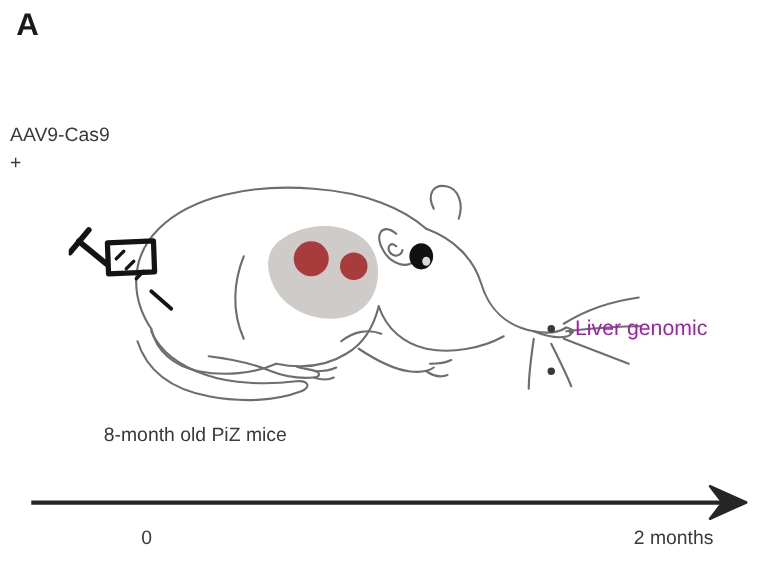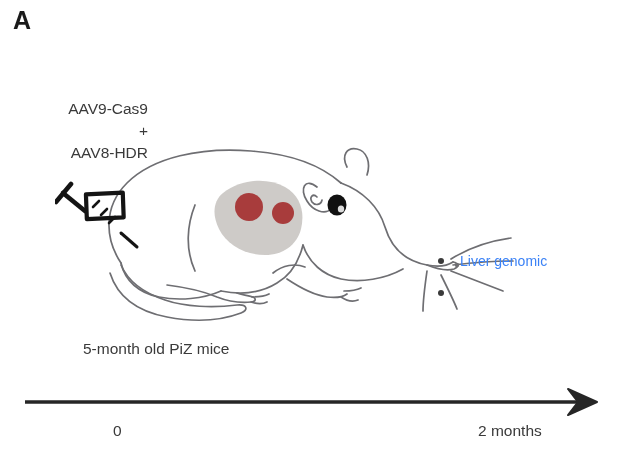--- a/index.html
+++ b/index.html
@@ -25,21 +25,21 @@
     font-weight: bold;
     color: #1a1a1a;
     letter-spacing: 0;
     line-height: 1;
   }
   .vector-stage {
     position: absolute;
     left: 8px;
     top: 98px;
     width: 140px;
-    text-align: right;
+    text-align: left;
     font-size: 15.5px;
     color: #3a3a3a;
     line-height: 1.42;
   }
   .vector-stage .vline {
     display: block;
     white-space: nowrap;
   }
   .vector-stage .plus {
     display: block;
@@ -66,22 +66,22 @@
   }
   .readout-item .dot {
     flex: 0 0 auto;
     width: 6px;
     height: 6px;
     border-radius: 50%;
     background: #3a3a3a;
     margin-right: 16px;
   }
   .readout-item .rtext {
-    font-size: 14px;
-    color: #3b82f6;
+    font-size: 17px;
+    color: #a21caf;
     line-height: 1.32;
   }
   .cohort-label {
     position: absolute;
     left: 83px;
     top: 340px;
     font-size: 15.5px;
     color: #3a3a3a;
     white-space: nowrap;
   }
@@ -92,33 +92,32 @@
     width: 626px;
     height: 60px;
   }
   .tick-label {
     position: absolute;
     font-size: 15.5px;
     color: #3a3a3a;
     white-space: nowrap;
   }
   .tick-start { left: 113px; top: 422px; }
-  .tick-end   { left: 478px; top: 422px; }
+  .tick-end   { left: 507px; top: 422px; }
 </style>
 </head>
 <body>
 
 <div id="figure-root">
 
   <div class="panel-label">A</div>
 
   <div class="vector-stage">
     <span class="vline">AAV9-Cas9</span>
     <span class="plus">+</span>
-    <span class="vline">AAV8-HDR</span>
   </div>
 
   <svg class="mouse-art" viewBox="0 0 460 200">
     <g fill="none" stroke="#6e6e72" stroke-width="1.7" stroke-linecap="round" stroke-linejoin="round">
 
       <path d="M55 128 C 62 150, 80 166, 112 172 C 138 177, 165 176, 186 168 C 194 165, 192 159, 182 160 C 158 163, 130 162, 110 155 C 86 147, 72 134, 66 120"></path>
 
       <path d="M66 118 C 50 94, 48 62, 72 38 C 98 12, 146 2, 196 6 C 238 9, 268 22, 286 38"></path>
 
       <path d="M66 118 C 70 136, 84 148, 104 152 C 124 156, 148 154, 166 146"></path>
@@ -183,21 +182,21 @@
       <span class="dot"></span>
       <span class="rtext">
         <span>Liver genomic</span><br>
       </span>
     </div>
     <div class="readout-item">
       <span class="dot"></span>
     </div>
   </div>
 
-  <div class="cohort-label">5-month old PiZ mice</div>
+  <div class="cohort-label">8-month old PiZ mice</div>
 
   <svg class="timeline" viewBox="0 0 626 60">
     <line x1="25" y1="30" x2="583" y2="30" stroke="#262626" stroke-width="3.4"></line>
     <path d="M568 17 L 597 30 L 568 43 L 578 30 Z" fill="#262626" stroke="#262626" stroke-width="2" stroke-linejoin="round"></path>
   </svg>
 
   <div class="tick-label tick-start">0</div>
   <div class="tick-label tick-end">2 months</div>
 
 </div>

